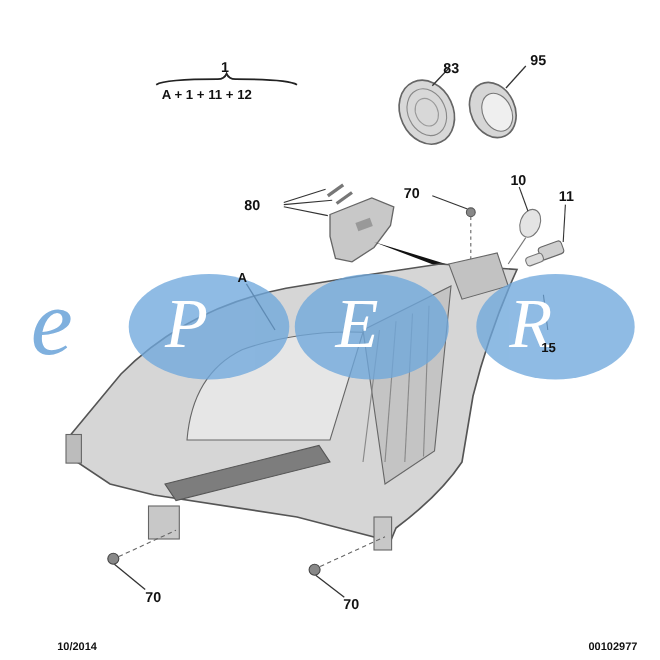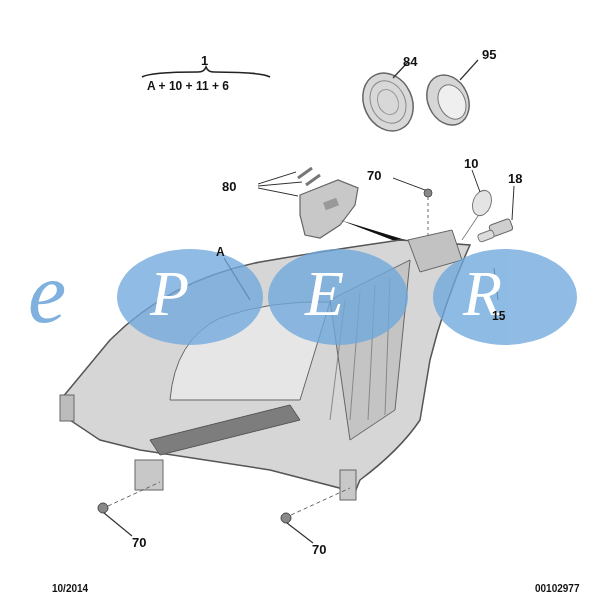--- a/index.html
+++ b/index.html
@@ -99,28 +99,28 @@
       <ellipse cx="505" cy="297" rx="72" ry="48" fill="#6fa8dc"></ellipse>
     </g>
   </svg>
 
   <div class="wm-e" style="left:28px;top:250px;">e</div>
   <div class="wm" style="left:150px;top:262px;">P</div>
   <div class="wm" style="left:305px;top:262px;">E</div>
   <div class="wm" style="left:463px;top:262px;">R</div>
 
   <div class="lbl" style="left:201px;top:54px;">1</div>
-  <div class="lbl" style="left:147px;top:80px;font-size:12px;">A + 10 + 11 + 6</div>
+  <div class="lbl" style="left:147px;top:80px;font-size:12px;">A + 1 + 11 + 12</div>
 
-  <div class="lbl" style="left:403px;top:55px;">84</div>
+  <div class="lbl" style="left:403px;top:55px;">83</div>
   <div class="lbl" style="left:482px;top:48px;text-align:center;">95</div>
   <div class="lbl" style="left:222px;top:180px;">80</div>
   <div class="lbl" style="left:367px;top:169px;">70</div>
   <div class="lbl" style="left:464px;top:157px;">10</div>
-  <div class="lbl" style="left:508px;top:172px;">18</div>
+  <div class="lbl" style="left:508px;top:172px;">11</div>
   <div class="lbl" style="left:216px;top:246px;font-size:12px;">A</div>
   <div class="lbl" style="left:492px;top:310px;font-size:12px;">15</div>
   <div class="lbl" style="left:132px;top:536px;">70</div>
   <div class="lbl" style="left:312px;top:543px;">70</div>
 
   <div class="foot" style="left:52px;top:583px;">10/2014</div>
   <div class="foot" style="left:488px;top:583px;margin-left:47px;">00102977</div>
 </div>
 
 </body></html>

